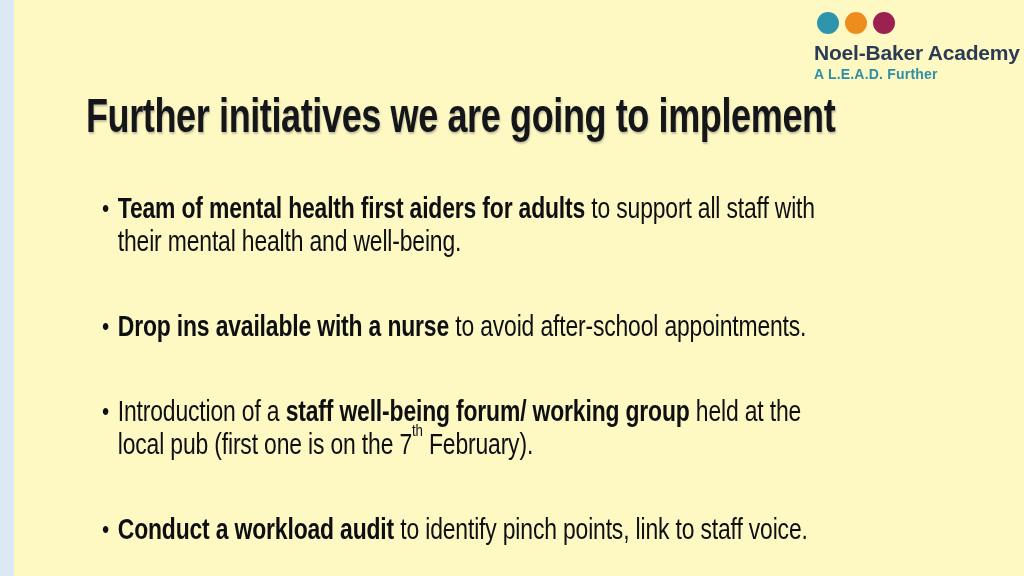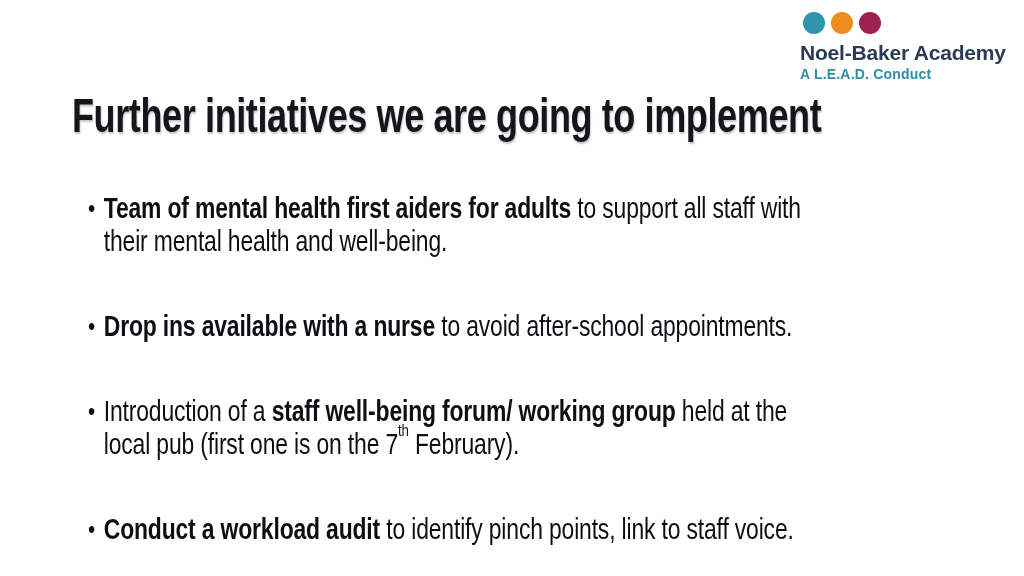--- a/index.html
+++ b/index.html
@@ -1,21 +1,21 @@
 <!DOCTYPE html>
 <html><head>
 <meta charset="utf-8">
 <style>
   html,body{margin:0;padding:0;}
   body{
     width:1024px;height:576px;overflow:hidden;position:relative;
     font-family:"Liberation Sans",sans-serif;
     background:#dce8f4;
   }
-  .slide{position:absolute;inset:0;background:#ffffff;}
+  .slide{position:absolute;inset:0;background:#fef9c3;margin-left:14px;}
 
   
   .logo{position:absolute;left:800px;top:12px;width:210px;}
   .logo-dots{display:flex;gap:6px;margin-left:3px;}
   .dot{width:22px;height:22px;border-radius:50%;}
   .logo-name{
     margin-top:7px;font-size:21px;font-weight:600;color:#2b3b55;
     letter-spacing:-0.2px;white-space:nowrap;
   }
   .logo-tagline{
@@ -54,21 +54,21 @@
 
 <div class="slide">
 
   <div class="logo">
     <div class="logo-dots">
       <span class="dot" style="background-color: rgb(46, 149, 172);"></span>
       <span class="dot" style="background-color: rgb(238, 141, 30);"></span>
       <span class="dot" style="background-color: rgb(156, 33, 80);"></span>
     </div>
     <div class="logo-name">Noel-Baker Academy</div>
-    <div class="logo-tagline">A L.E.A.D. Conduct</div>
+    <div class="logo-tagline">A L.E.A.D. Further</div>
   </div>
 
   <h1 class="title">Further initiatives we are going to implement</h1>
 
   <div class="bullet" id="bullet-1">
     <span class="marker">•</span>
     <div class="text">
       <div class="line"><b>Team of mental health first aiders for adults</b><span> to support all staff with</span></div>
       <div class="line"><span>their mental health and well-being.</span></div>
     </div>

